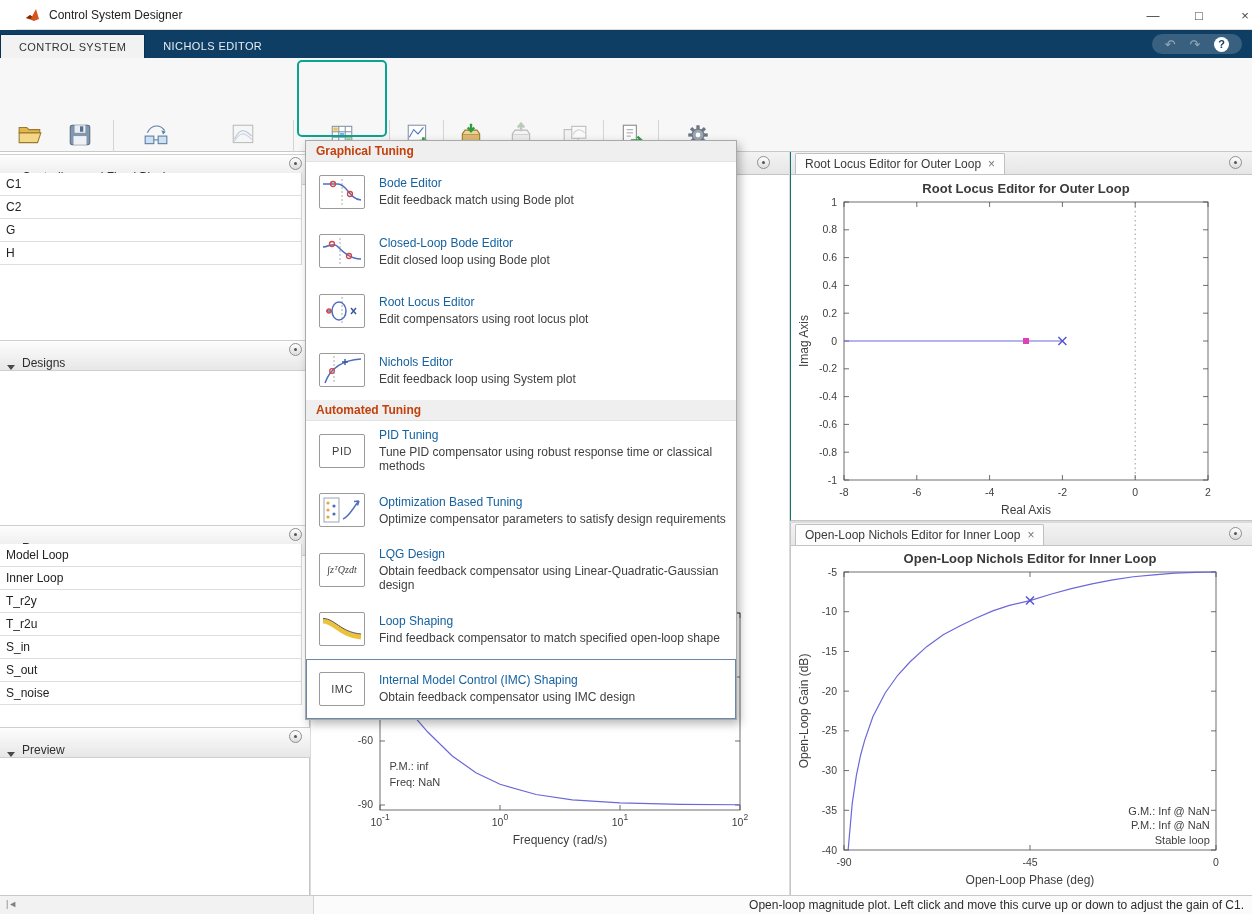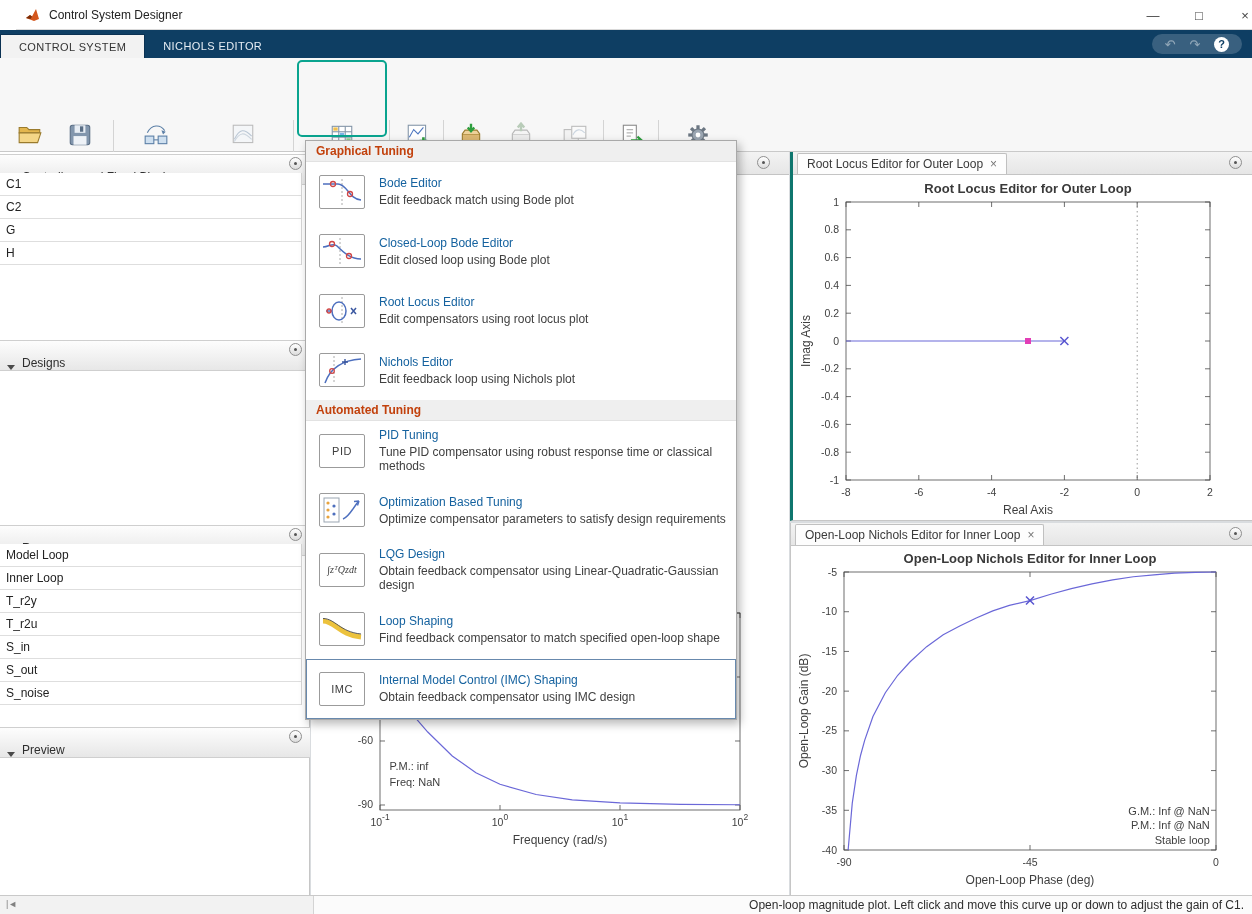--- a/index.html
+++ b/index.html
@@ -326,21 +326,21 @@
           <line x1="69" y1="630.9870059556036" x2="74" y2="630.9870059556036" stroke="#4a4a4a" stroke-width="0.8"></line>
           <line x1="429" y1="630.9870059556036" x2="424" y2="630.9870059556036" stroke="#4a4a4a" stroke-width="0.8"></line>
           <text x="62" y="634.4870059556036" text-anchor="end" class="tick">-90</text>
           <polyline points="69,504.06226312939907 93.49439791871097,531.1537628586898 116.7528010406445,558.0319436924743 141.2471989593555,581.9236599891716 164.9208659344298,598.7758527341635 189,610.2950730914997 225.12359947967775,620.5343800757986 261.2471989593555,625.8673524634543 309,628.8538170005414 369.61799739838875,630.347049269085 429,630.7736870600975" fill="none" stroke="#6b68d8" stroke-width="1.2"></polyline>
           <text x="78.50174952571497" y="595.7893881970764" text-anchor="start" class="anno">P.M.: inf</text>
           <text x="78.50174952571497" y="612.2149431510558" text-anchor="start" class="anno">Freq: NaN</text>
           <text x="249" y="670" text-anchor="middle" class="alabel">Frequency (rad/s)</text>
         </svg>
     </div>
 
-    <div class="panel" style="left:790px;top:0;width:462px;height:369px;border-left:3px solid #0f766e;border-bottom:1px solid #c6c6c6">
+    <div class="panel" style="left:790px;top:0;width:462px;height:369px;border-left:1px solid #0f766e;border-bottom:1px solid #c6c6c6">
       <div class="tabstrip">
         <div class="ptab">
           <span>Root Locus Editor for Outer Loop</span>
           <span class="tclose">×</span>
         </div>
         <span class="dot-btn" style="right:10px"></span>
       </div>
       <svg class="plot" style="top:23px" width="462" height="346">
           <rect x="53" y="27" width="364" height="278" fill="#fff" stroke="#4a4a4a" stroke-width="0.8"></rect>
           <line x1="344.2" y1="27" x2="344.2" y2="305" stroke="#9a9a9a" stroke-dasharray="1.5,3"></line>
@@ -514,21 +514,21 @@
       <span class="mi-icon">
         <svg width="44" height="32" viewBox="0 0 44 32">
           <line x1="14" y1="2" x2="14" y2="30" stroke="#aaa" stroke-dasharray="2,2"></line>
           <path d="M5 29 C11 12 24 6 41 5" stroke="#4d6fbe" stroke-width="1.5" fill="none"></path>
           <path d="M25 5 v6 M22 8 h6" stroke="#3a57a0" stroke-width="1.4"></path>
           <circle cx="12" cy="17" r="2.3" fill="none" stroke="#d04545" stroke-width="1.3"></circle>
         </svg>
       </span>
       <span class="mi-text">
         <span class="mi-title">Nichols Editor</span>
-        <span class="mi-desc">Edit feedback loop using Nichols plot</span>
+        <span class="mi-desc">Edit feedback loop using System plot</span>
       </span>
     </div>
 
     <div class="menu-header">Automated Tuning</div>
 
     <div class="menu-item">
       <span class="mi-icon">
         <span class="mi-icon-label">PID</span>
       </span>
       <span class="mi-text">

